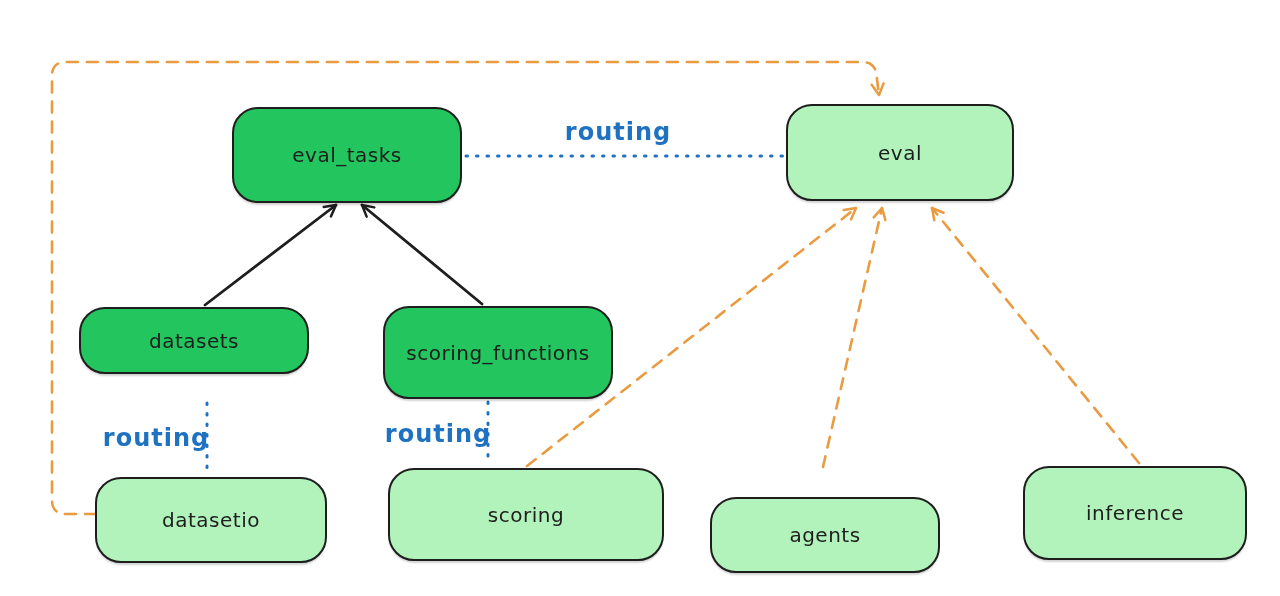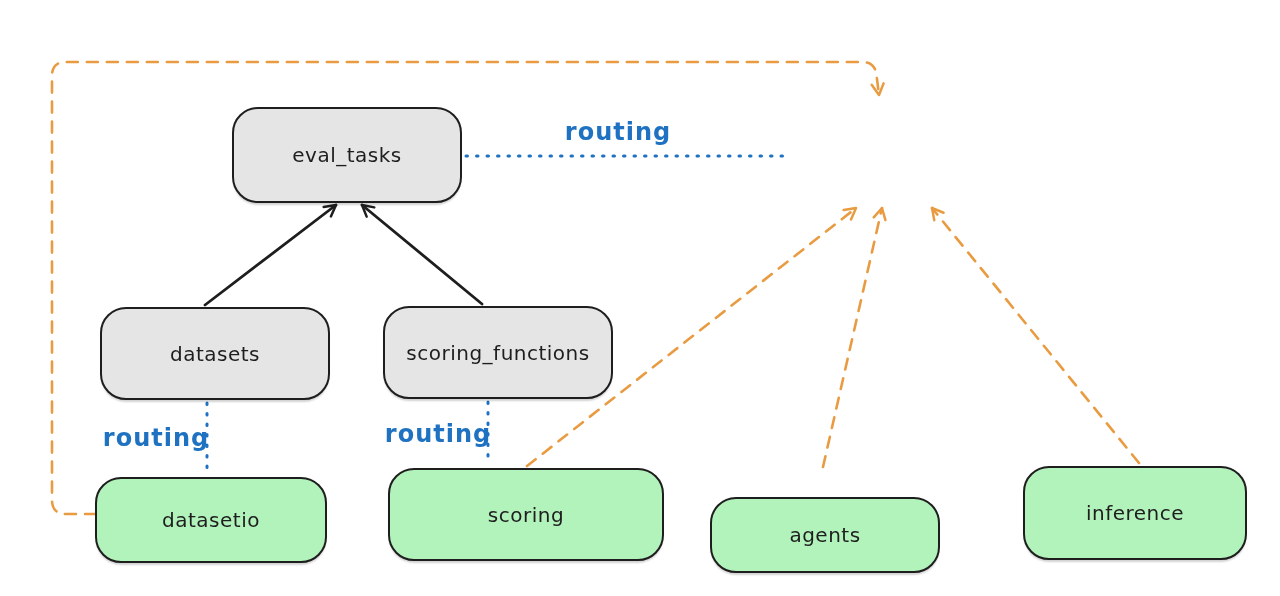--- a/index.html
+++ b/index.html
@@ -26,37 +26,37 @@
     align-items: center;
     justify-content: center;
     border: 2.5px solid #1e1e1e;
     border-radius: 26px;
     font-size: 20px;
     color: #1e1e1e;
     letter-spacing: 0.5px;
     box-shadow: 0 3px 2px -1px rgba(0,0,0,0.18);
     box-sizing: border-box;
   }
-  .node.blue  { background: #e5e5e5; }
+  .node.blue  { background: #22c55e; }
   .node.green { background: #b2f2bb; }
 
   .edge-label {
     position: absolute;
     transform: translateX(-50%);
     font-size: 24px;
     font-weight: 700;
     color: #1f72c1;
     letter-spacing: 1px;
     white-space: nowrap;
   }
 
   
   #n-eval-tasks        { left: 232px;  top: 107px; width: 230px; height: 96px; }
   #n-eval              { left: 786px;  top: 104px; width: 228px; height: 97px; }
-  #n-datasets          { left: 100px;   top: 307px; width: 230px; height: 93px; }
+  #n-datasets          { left: 79px;   top: 307px; width: 230px; height: 67px; }
   #n-scoring-functions { left: 383px;  top: 306px; width: 230px; height: 93px; }
   #n-datasetio         { left: 95px;   top: 477px; width: 232px; height: 86px; }
   #n-scoring           { left: 388px;  top: 468px; width: 276px; height: 93px; }
   #n-agents            { left: 710px;  top: 470px; width: 230px; height: 76px; margin-top: 27px; }
   #n-inference         { left: 1023px; top: 466px; width: 224px; height: 94px; }
 
   #lbl-routing-1 { left: 618px; top: 118px; }
   #lbl-routing-2 { left: 156px; top: 424px; }
   #lbl-routing-3 { left: 438px; top: 420px; }
 </style>
@@ -84,20 +84,23 @@
 
     <path d="M96,514 L66,514 Q52,514 52,500 L52,76 Q52,62 66,62 L862,62 Q875,62 876.5,75 L879,95" fill="none" stroke-width="2.6" stroke-linecap="round" stroke-dasharray="11 9" marker-end="url(#ah-orange)" stroke="#e99b41"></path>
     <path d="M527,466 L856,208" fill="none" stroke-width="2.6" stroke-linecap="round" stroke-dasharray="11 9" marker-end="url(#ah-orange)" stroke="#e99b41"></path>
     <path d="M823,467 L882,208" fill="none" stroke-width="2.6" stroke-linecap="round" stroke-dasharray="11 9" marker-end="url(#ah-orange)" stroke="#e99b41"></path>
     <path d="M1139,463 L932,208" fill="none" stroke-width="2.6" stroke-linecap="round" stroke-dasharray="11 9" marker-end="url(#ah-orange)" stroke="#e99b41"></path>
   </svg>
 
   <div class="node blue" id="n-eval-tasks">
     <span>eval_tasks</span>
   </div>
+  <div class="node green" id="n-eval">
+    <span>eval</span>
+  </div>
   <div class="node blue" id="n-datasets">
     <span>datasets</span>
   </div>
   <div class="node blue" id="n-scoring-functions">
     <span>scoring_functions</span>
   </div>
   <div class="node green" id="n-datasetio">
     <span>datasetio</span>
   </div>
   <div class="node green" id="n-scoring">

